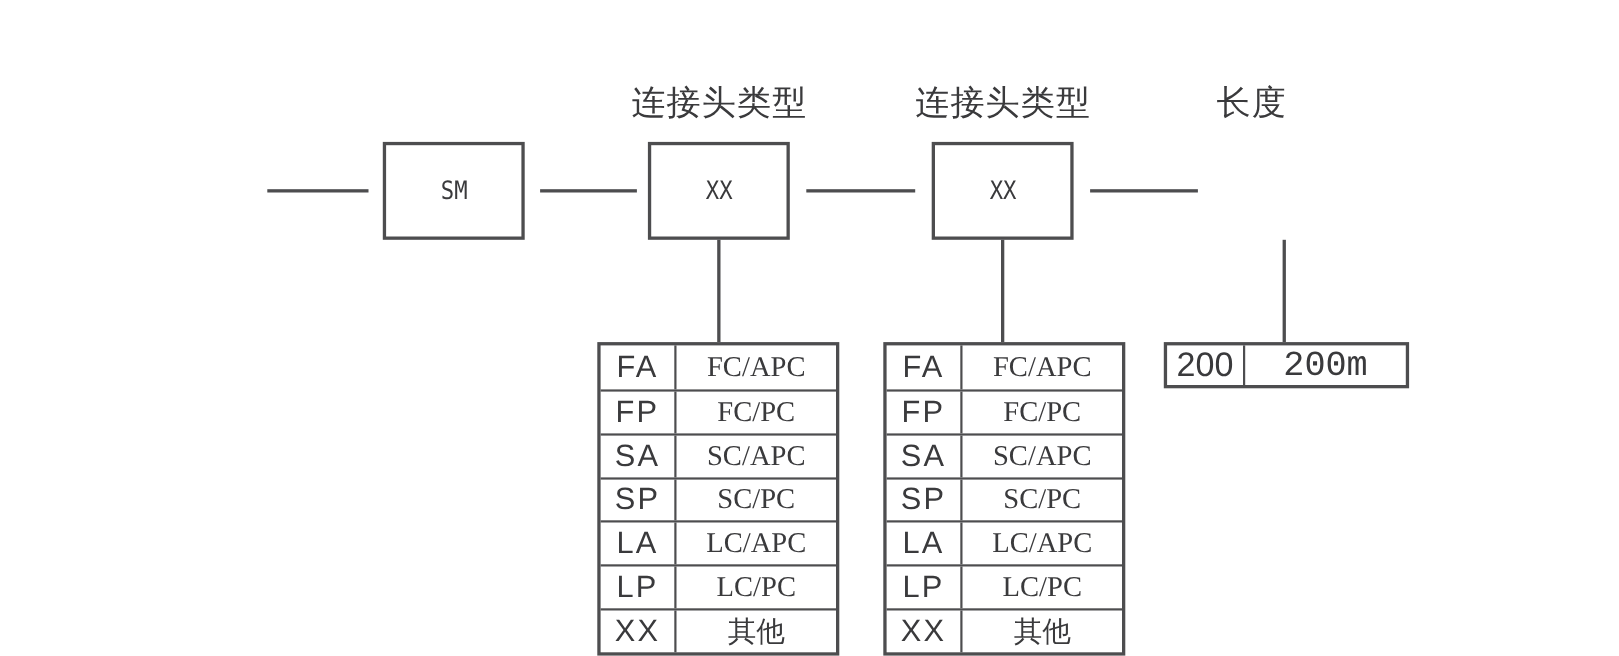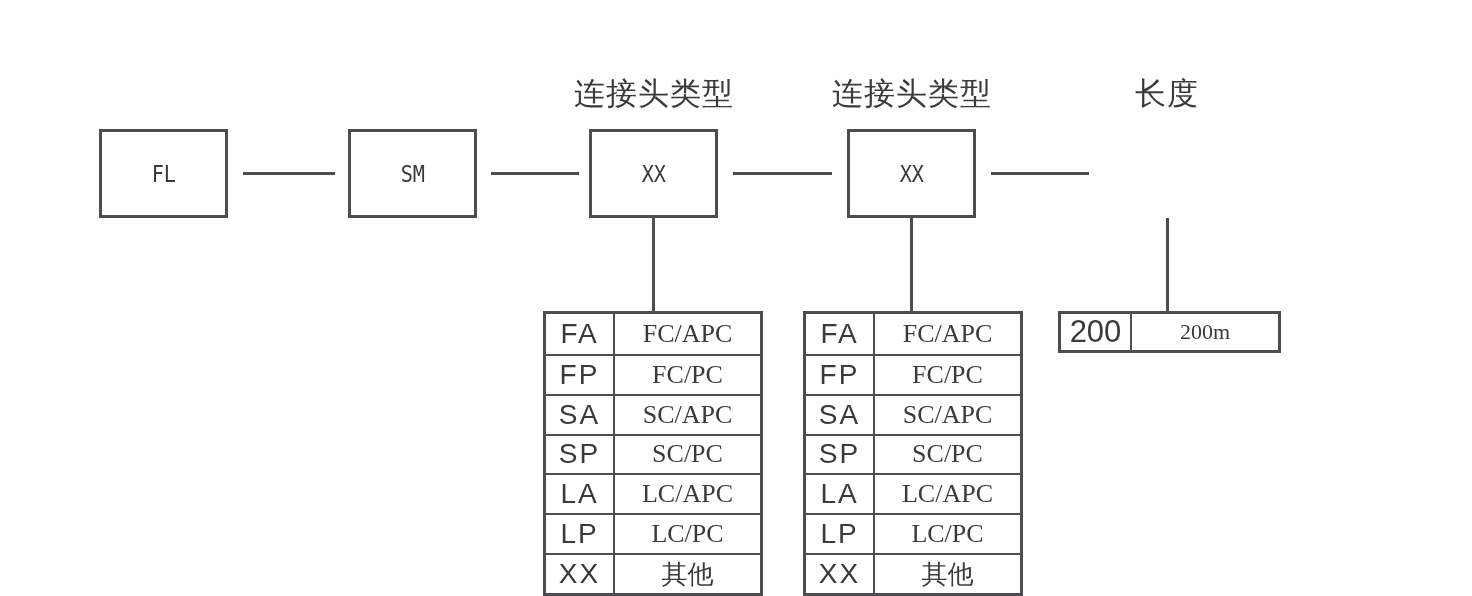--- a/index.html
+++ b/index.html
@@ -121,37 +121,34 @@
     justify-content: center;
     font-family: "Liberation Sans", sans-serif;
     font-size: 31px;
     color: var(--text, #3a3a3c);
   }
   .length-value {
     flex: 1;
     display: flex;
     align-items: center;
     justify-content: center;
-    font-family: Liberation Serif, serif;
-    font-size: 22px;
+    font-family: Liberation Mono, monospace;
+    font-size: 32px;
     color: var(--text, #3a3a3c);
   }
 </style>
 </head>
 <body>
 
 <div class="canvas">
 
   <div class="field-label" style="left:654px;">连接头类型</div>
   <div class="field-label" style="left:912px;">连接头类型</div>
-  <div class="field-label" style="left:1167px;">长度</div>
-
-  <div class="code-box" style="left:99px;">
-    <span>FL</span>
-  </div>
+  <div class="field-label" style="left:1138px;">长度</div>
+
   <div class="code-box" style="left:348px;">
     <span>SM</span>
   </div>
   <div class="code-box" style="left:589px;">
     <span>XX</span>
   </div>
   <div class="code-box" style="left:847px;">
     <span>XX</span>
   </div>
 

